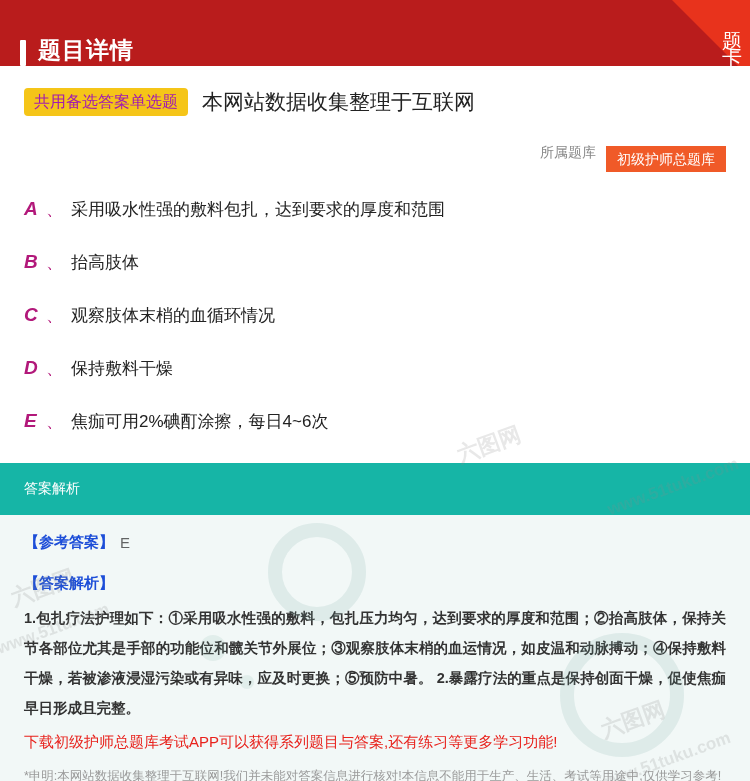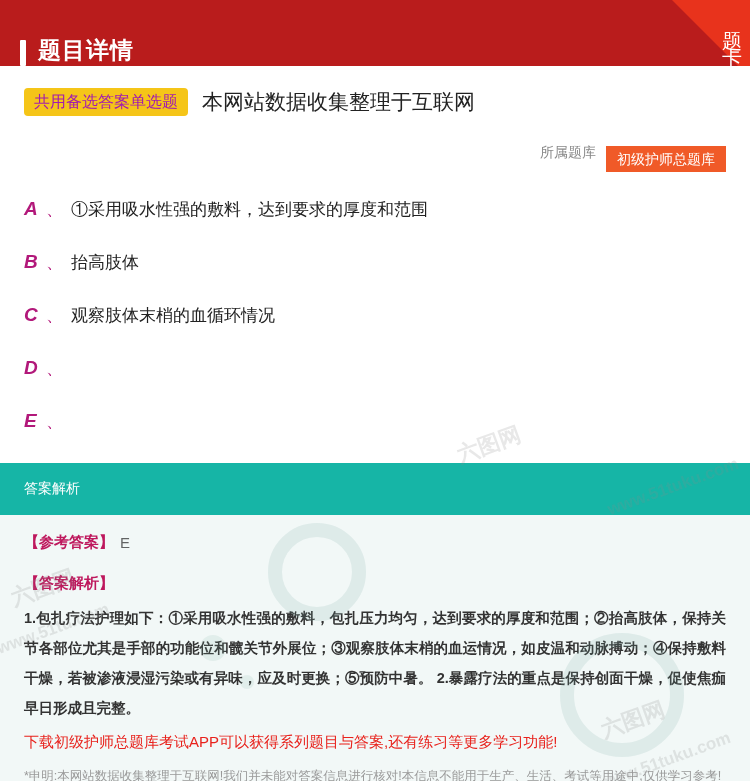--- a/index.html
+++ b/index.html
@@ -150,21 +150,21 @@
 
   
   .answer-body {
     position: relative;
     background: #f2f8f7;
     padding: 18px 24px 10px 24px;
     min-height: 260px;
     box-sizing: border-box;
   }
   .label-green {
-    color: #be185d;
+    color: #1d4ed8;
     font-size: 15px;
     font-weight: bold;
   }
   .ans-row {
     display: flex;
     align-items: center;
     margin-bottom: 22px;
   }
   .ans-value {
     margin-left: 6px;
@@ -240,39 +240,41 @@
   <div class="q-bank-row">
     <span class="q-bank-label">所属题库</span>
     <span class="tag-bank">初级护师总题库</span>
   </div>
 </div>
 
 <div class="options">
   <div class="option">
     <span class="opt-letter">A</span>
     <span class="opt-comma">、</span>
-    <span class="opt-text">①采用吸水性强的敷料，达到要求的厚度和范围</span>
+    <span class="opt-text">采用吸水性强的敷料包扎，达到要求的厚度和范围</span>
   </div>
   <div class="option">
     <span class="opt-letter">B</span>
     <span class="opt-comma">、</span>
     <span class="opt-text">抬高肢体</span>
   </div>
   <div class="option">
     <span class="opt-letter">C</span>
     <span class="opt-comma">、</span>
     <span class="opt-text">观察肢体末梢的血循环情况</span>
   </div>
   <div class="option">
     <span class="opt-letter">D</span>
     <span class="opt-comma">、</span>
+    <span class="opt-text">保持敷料干燥</span>
   </div>
   <div class="option">
     <span class="opt-letter">E</span>
     <span class="opt-comma">、</span>
+    <span class="opt-text">焦痂可用2%碘酊涂擦，每日4~6次</span>
   </div>
 </div>
 
 <div class="answer-bar">
   <span>答案解析</span>
   <div class="wm small" style="right:8px; top:14px;">www.51tuku.com</div>
 </div>
 
 <div class="answer-body">
   <div class="wm-circle" style="width:70px;height:70px;left:268px;top:8px;"></div>

